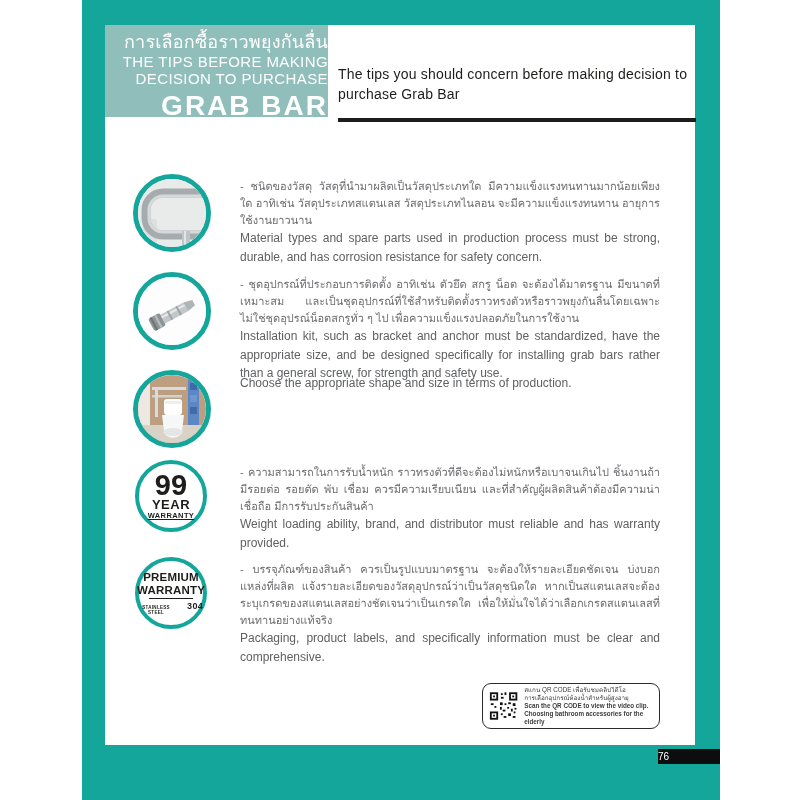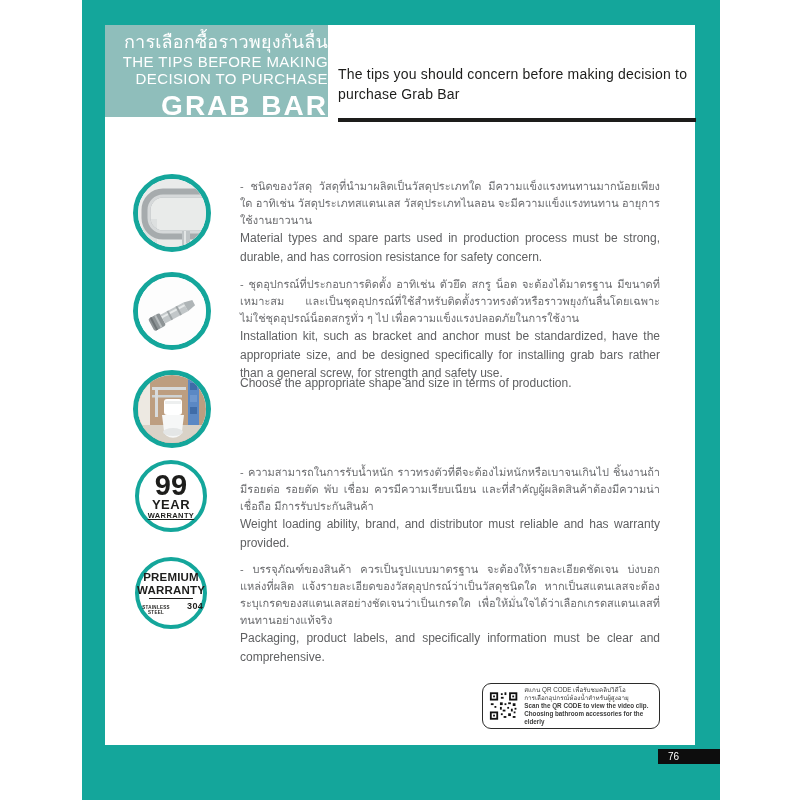--- a/index.html
+++ b/index.html
@@ -57,21 +57,21 @@
     border:1px solid #2b2b2a;border-radius:9px;display:flex;align-items:center;
     padding:4px 6px;box-sizing:border-box;gap:6px;background:#fff;
   }
   .qr-text{line-height:1.25;}
   .qr-text .t{font-size:6.3px;color:#3C3C3B;}
   .qr-text .e{font-size:6.3px;color:#3C3C3B;font-weight:bold;}
 
   
   .pagenum-bar{
     position:absolute;left:658px;top:749px;width:62px;height:15px;background:#0d0d0d;
-    color:#ffffff;font-size:10px;display:flex;align-items:center;padding-left:10px;box-sizing:border-box;
+    color:#ffffff;font-size:10px;display:flex;align-items:center;box-sizing:border-box;
   }
 </style>
 </head>
 <body>
 
 <div class="teal-frame"></div>
 
 <div class="page">
 
   <div class="header-box">

